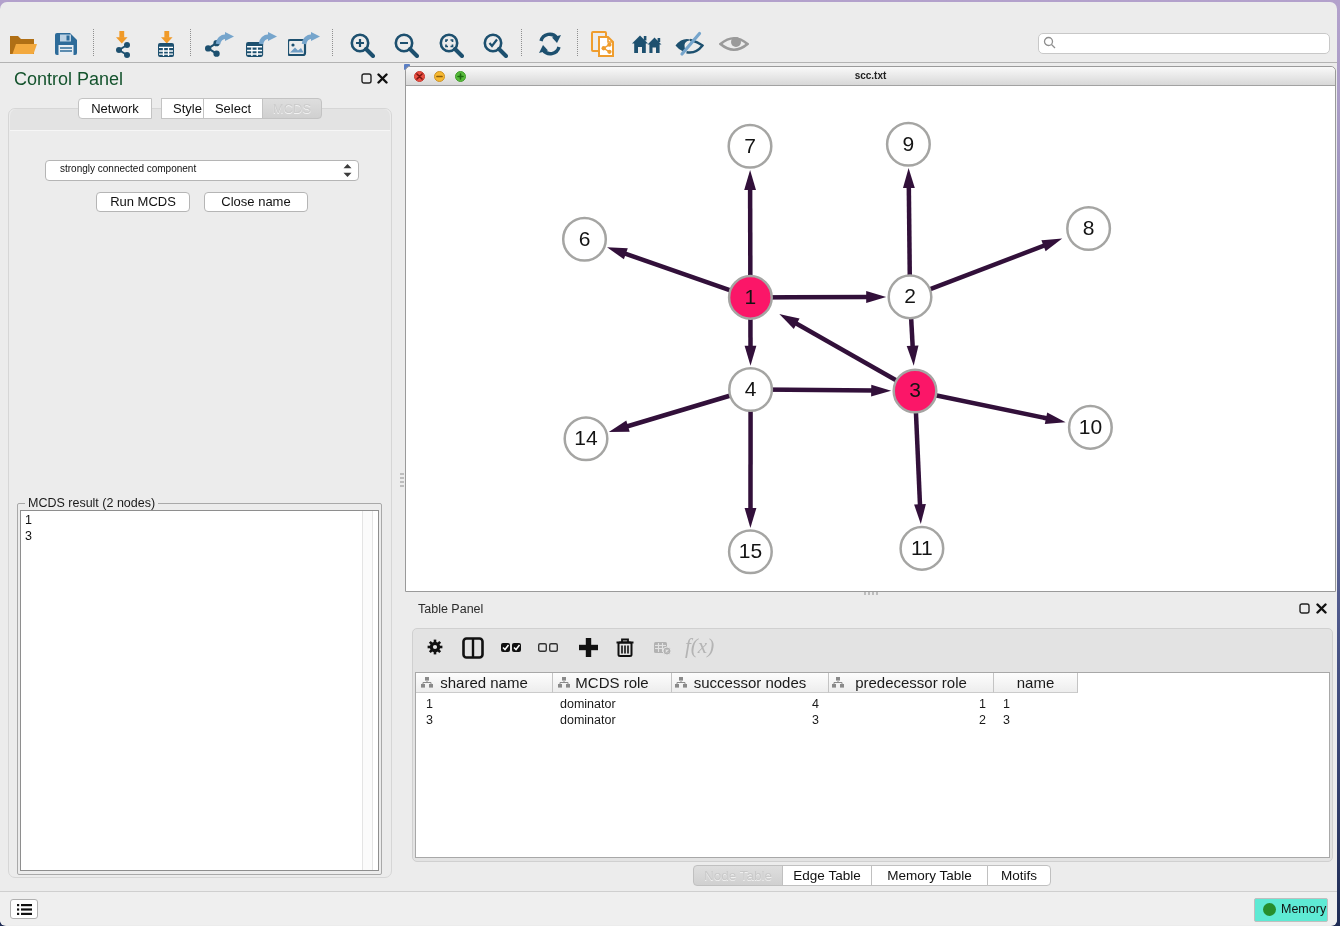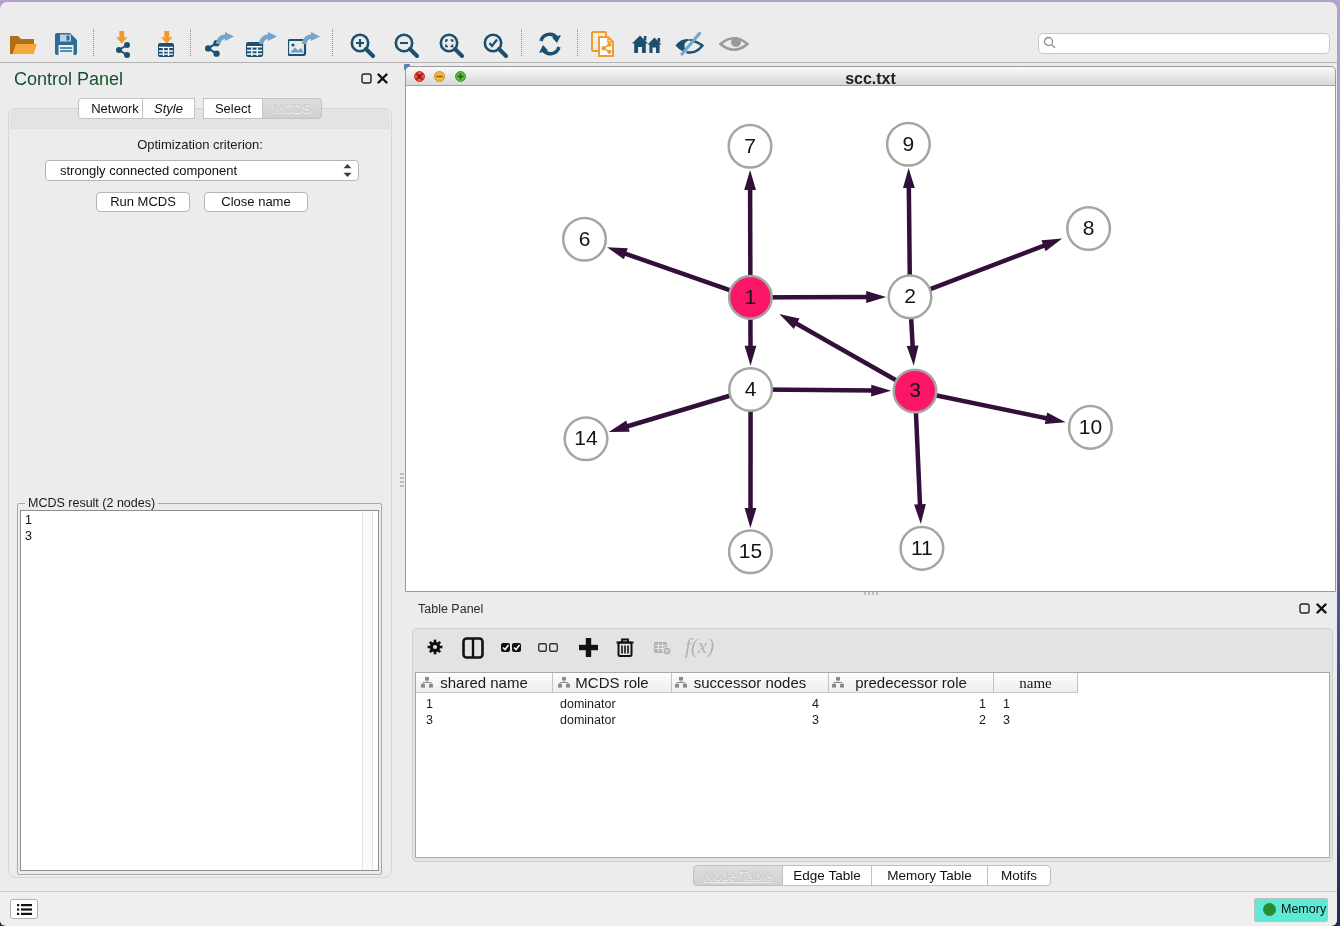--- a/index.html
+++ b/index.html
@@ -227,26 +227,25 @@
   <div class="cp-title">Control Panel</div>
   <svg class="abs" style="left:361px;top:71px;" width="11" height="11" viewBox="0 0 11 11">
         <rect x="1" y="1" width="9" height="9" rx="2" fill="none" stroke="#222" stroke-width="1.4"></rect>
       </svg>
   <svg class="abs" style="left:377px;top:71px;" width="11" height="11" viewBox="0 0 11 11">
         <path d="M1.5 1.5 L9.5 9.5 M9.5 1.5 L1.5 9.5" stroke="#111" stroke-width="2.4" stroke-linecap="round"></path>
       </svg>
   <div class="panelbox">
     <div class="tabstrip"></div>
     <div class="tab" style="left:69px;width:72px;border-radius:4px 0 0 4px;">Network</div>
-    <div class="tab" style="left:133px;width:51px;font-style:italic;">Style</div>
+    <div class="tab" style="left:152px;width:51px;">Style</div>
     <div class="tab" style="left:194px;width:58px;">Select</div>
     <div class="tab tabsel" style="left:253px;width:58px;border-radius:0 4px 4px 0;">MCDS</div>
-    <div class="abs" style="left:0;top:28px;width:382px;text-align:center;font-size:13px;color:#1a1a1a;">Optimization criterion:</div>
     <div class="abs" style="left:36px;top:51px;width:312px;height:19px;background:#fff;border:1px solid #b5b5b5;border-radius:4px;">
-      <div class="abs" style="left:14px;top:2px;font-size:13px;color:#111;">strongly connected component</div>
+      <div class="abs" style="left:14px;top:2px;font-size:10px;color:#111;">strongly connected component</div>
       <svg class="abs" style="right:5px;top:2px;" width="11" height="15" viewBox="0 0 11 15">
             <path d="M1.5 5.2 L5.5 1 L9.5 5.2 Z M1.5 9.8 L5.5 14 L9.5 9.8 Z" fill="#3c3c3c"></path>
           </svg>
     </div>
     <div class="btn" style="left:87px;top:83px;width:92px;height:18px;line-height:18px;">Run MCDS</div>
     <div class="btn" style="left:195px;top:83px;width:102px;height:18px;line-height:18px;">Close name</div>
     <div class="abs" style="left:8px;top:394px;width:363px;height:370px;border:1px solid #a9a9a9;border-radius:2px;"></div>
     <div class="grouplbl" style="left:16px;top:387px;">MCDS result (2 nodes)</div>
     <div class="abs" style="left:11px;top:401px;width:357px;height:359px;background:#fff;border:1px solid #8e8e8e;">
       <div class="abs" style="left:4px;top:1px;font-size:12.5px;color:#111;line-height:16px;">1<br>3</div>
@@ -264,21 +263,21 @@
     <div class="light" style="left:48.5px;background:#57ba3b;border:1px solid #419d2c;"></div>
     <svg class="abs" style="left:10px;top:6px;" width="7" height="7" viewBox="0 0 7 7">
           <path d="M1 1 L6 6 M6 1 L1 6" stroke="#7a1610" stroke-width="1.6" stroke-linecap="round"></path>
         </svg>
     <svg class="abs" style="left:30px;top:6px;" width="7" height="7" viewBox="0 0 7 7">
           <path d="M1 3.5 L6 3.5" stroke="#8a5d0d" stroke-width="1.7" stroke-linecap="round"></path>
         </svg>
     <svg class="abs" style="left:50.5px;top:6px;" width="7" height="7" viewBox="0 0 7 7">
           <path d="M3.5 1 L3.5 6 M1 3.5 L6 3.5" stroke="#1e6b12" stroke-width="1.6" stroke-linecap="round"></path>
         </svg>
-    <div class="abs" style="left:0;top:3px;width:100%;text-align:center;font-size:16px;font-weight:bold;color:#222;">scc.txt</div>
+    <div class="abs" style="left:0;top:3px;width:100%;text-align:center;font-size:10px;font-weight:bold;color:#222;">scc.txt</div>
   </div>
 
   <svg width="930" height="505" viewBox="406 86 930 505" style="position:absolute;left:406px;top:84px;transform:translateZ(0);" font-family="'Liberation Sans',sans-serif">
         <line x1="750.4" y1="297.4" x2="750.1" y2="187.0" stroke="#32103a" stroke-width="4.5"></line>
         <polygon points="750.1,170.0 756.0,190.0 744.2,190.0" fill="#32103a"></polygon>
         <line x1="750.4" y1="297.4" x2="623.0" y2="252.8" stroke="#32103a" stroke-width="4.5"></line>
         <polygon points="607.0,247.2 627.8,248.2 623.9,259.3" fill="#32103a"></polygon>
         <line x1="750.4" y1="297.4" x2="869.2" y2="297.0" stroke="#32103a" stroke-width="4.5"></line>
         <polygon points="886.2,297.0 866.2,302.9 866.2,291.1" fill="#32103a"></polygon>
         <line x1="750.4" y1="297.4" x2="750.5" y2="348.7" stroke="#32103a" stroke-width="4.5"></line>
@@ -434,33 +433,33 @@
         </g>
         <circle cx="13" cy="11" r="4" fill="#b2b2b2" stroke="#e3e3e3" stroke-width="1"></circle>
         <path d="M11.6 9.6 L14.4 12.4 M14.4 9.6 L11.6 12.4" stroke="#e3e3e3" stroke-width="1.1"></path>
       </svg>
     <div class="abs" style="left:685px;top:632px;font-family:'Liberation Serif',serif;font-style:italic;font-size:21px;color:#b4b4b4;"><i>f(x)</i></div>
   <div class="tbl">
     <div class="th" style="left:0px;width:136px;">shared name</div>
     <div class="th" style="left:137px;width:118px;">MCDS role</div>
     <div class="th" style="left:256px;width:156px;">successor nodes</div>
     <div class="th" style="left:413px;width:164px;">predecessor role</div>
-    <div class="th" style="left:578px;width:83px;font-family:Liberation Serif, serif;">name</div>
+    <div class="th" style="left:578px;width:83px;">name</div>
     <div class="td" style="left:10px;top:23px;">1</div>
     <div class="td" style="left:144px;top:23px;">dominator</div>
     <div class="td" style="left:255px;top:23px;width:148px;text-align:right;">4</div>
     <div class="td" style="left:412px;top:23px;width:158px;text-align:right;">1</div>
     <div class="td" style="left:587px;top:23px;">1</div>
     <div class="td" style="left:10px;top:39px;">3</div>
     <div class="td" style="left:144px;top:39px;">dominator</div>
     <div class="td" style="left:255px;top:39px;width:148px;text-align:right;">3</div>
     <div class="td" style="left:412px;top:39px;width:158px;text-align:right;">2</div>
     <div class="td" style="left:587px;top:39px;">3</div>
   </div>
-  <div class="btab btabsel" style="left:693px;width:88px;border-radius:4px 0 0 4px;text-decoration:underline;">Node Table</div>
+  <div class="btab btabsel" style="left:693px;width:88px;border-radius:4px 0 0 4px;">Node Table</div>
   <div class="btab" style="left:782px;width:88px;">Edge Table</div>
   <div class="btab" style="left:871px;width:115px;">Memory Table</div>
   <div class="btab" style="left:987px;width:62px;border-radius:0 4px 4px 0;">Motifs</div>
   <div class="statusbar"></div>
   <div class="abs" style="left:10px;top:897px;width:26px;height:18px;background:#fff;border:1px solid #b1b1b1;border-radius:3px;">
     <svg class="abs" style="left:6px;top:3px;" width="15" height="13" viewBox="0 0 15 13">
           <g fill="#111">
             <rect x="0" y="1" width="2.2" height="2.2"></rect>
             <rect x="4" y="1" width="11" height="2.2"></rect>
             <rect x="0" y="5.4" width="2.2" height="2.2"></rect>

